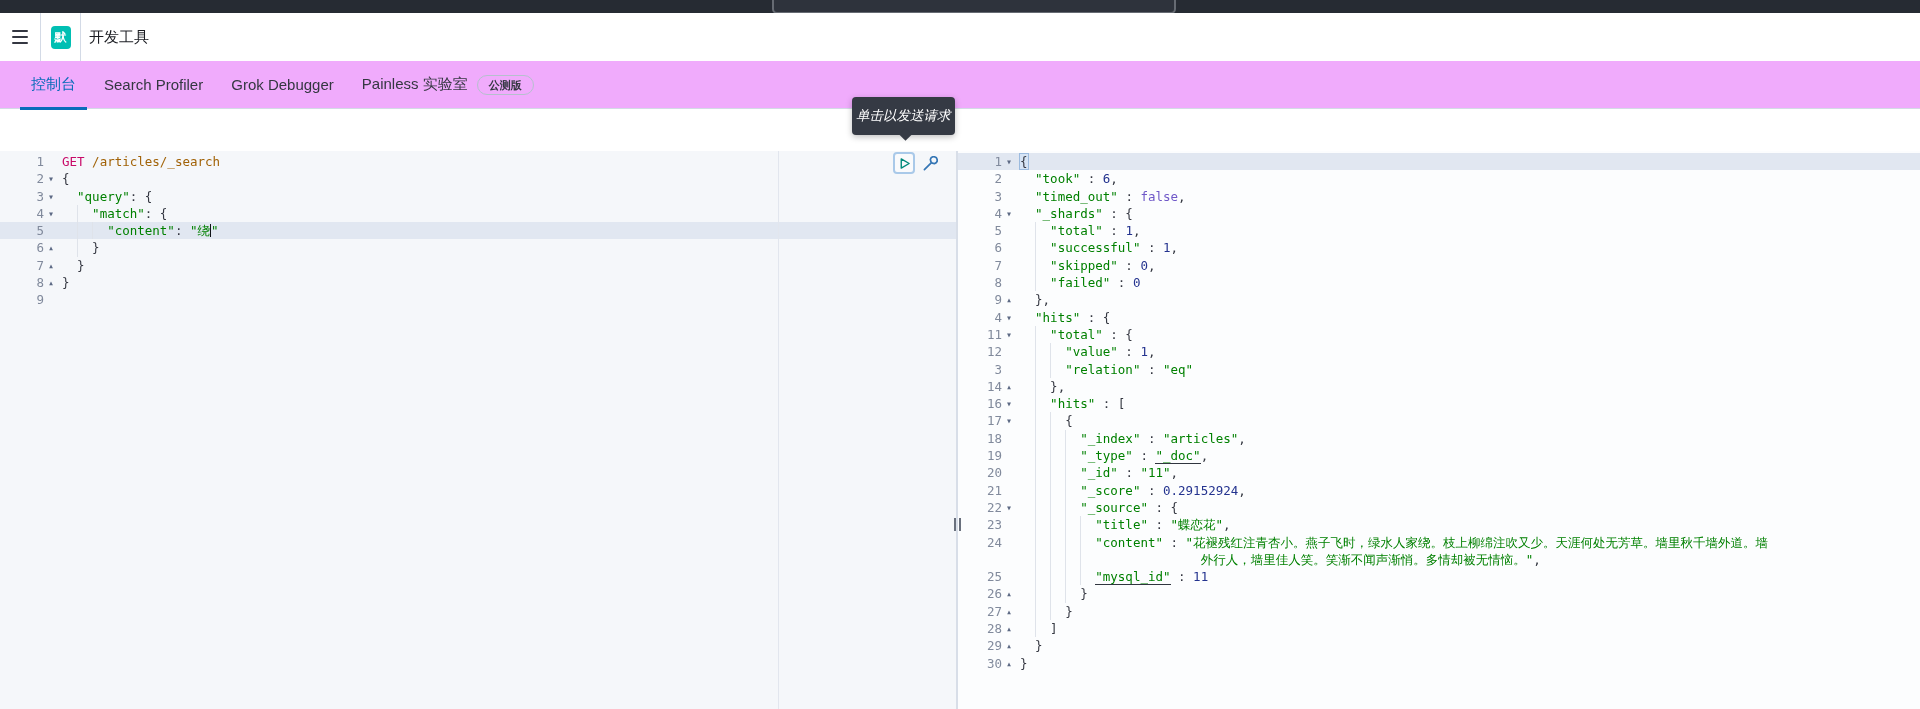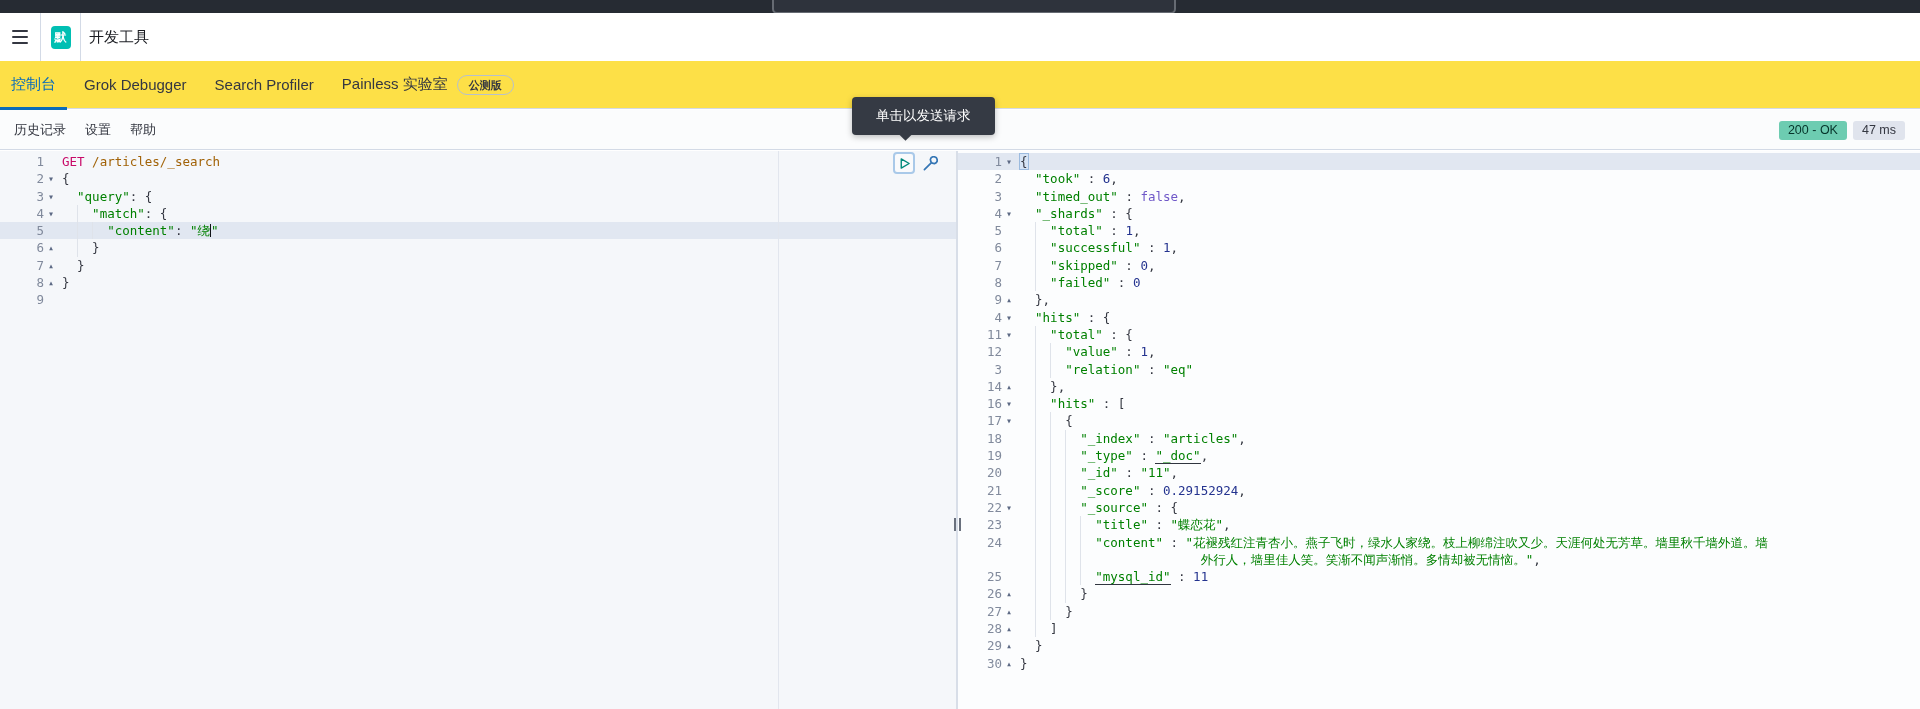--- a/index.html
+++ b/index.html
@@ -15,42 +15,42 @@
   .eui-header{position:absolute;left:0;top:13px;width:1920px;height:48px;background:#fff;
               border-bottom:1px solid #d3dae6;display:flex;align-items:center;}
   .hdr-btn{width:40px;height:48px;display:flex;align-items:center;justify-content:center;cursor:pointer;}
   .hdr-sep{width:1px;height:48px;background:#d3dae6;}
   .space-wrap{width:39px;height:48px;display:flex;align-items:center;justify-content:center;}
   .space-badge{width:20px;height:23px;border-radius:4px;background:#00bfb3;color:#fff;
                font-size:12px;font-weight:700;display:flex;align-items:center;justify-content:center;}
   .hdr-title{margin-left:8px;font-size:15px;font-weight:500;color:#1a1c21;}
 
   
-  .tabs-row{position:absolute;left:0;top:61px;width:1920px;height:48px;background:#fde047;
-            border-bottom:1px solid #d3dae6;display:flex;align-items:center;padding-left:0;box-sizing:border-box;}
+  .tabs-row{position:absolute;left:0;top:61px;width:1920px;height:48px;background:#f0abfc;
+            border-bottom:1px solid #d3dae6;display:flex;align-items:center;padding-left:20px;box-sizing:border-box;}
   .tab{position:relative;height:48px;display:flex;align-items:center;padding:0 11px;margin-right:6px;
        font-size:15px;color:#343741;cursor:pointer;white-space:nowrap;}
   .tab.active{color:#0a6cba;font-weight:500;}
   .tab.active::after{content:"";position:absolute;left:0;right:0;bottom:-1px;height:3px;background:#0a6cba;}
   .beta-badge{margin-left:9px;font-size:11px;font-weight:700;color:#343741;border:1px solid #b6c0ce;
               border-radius:12px;padding:2px 11px;line-height:14px;}
 
   
   .console-bar{position:absolute;left:0;top:110px;width:1920px;height:40px;background:#fbfcfd;
                border-bottom:1px solid #d3dae6;display:flex;align-items:center;box-sizing:border-box;}
   .console-menu{display:flex;gap:19px;padding-left:14px;}
   .console-link{font-size:13px;color:#343741;cursor:pointer;}
   .bar-badges{position:absolute;right:15px;top:0;height:40px;display:flex;align-items:center;gap:6px;}
   .badge{font-size:12.5px;border-radius:3px;padding:2.5px 9px;white-space:nowrap;}
   .badge-ok{background:#6dccb1;color:#06342a;}
   .badge-ms{background:#e0e4ed;color:#343741;}
 
   
   .tooltip{position:absolute;left:852px;top:97px;z-index:30;background:#353a44;color:#fff;
-           font-size:13.5px;padding:10px 24px;border-radius:4px;white-space:nowrap;box-shadow:0 2px 6px rgba(0,0,0,.25);}
+           font-size:13.5px;padding:10px 4px;border-radius:4px;white-space:nowrap;box-shadow:0 2px 6px rgba(0,0,0,.25);font-style:italic;}
   .tooltip .arrow{position:absolute;left:49px;bottom:-4px;width:9px;height:9px;background:#353a44;transform:rotate(45deg);}
 
   
   .main{position:absolute;left:0;top:151px;width:1920px;height:558px;}
   .pane-left{position:absolute;left:0;top:0;width:956px;height:558px;background:#f5f7fa;overflow:hidden;}
   .print-margin{position:absolute;left:778px;top:0;width:1px;height:558px;background:#e2e6ee;}
   .pane-divider{position:absolute;left:956px;top:0;width:2px;height:558px;background:#d8dee8;}
   .resize-handle{position:absolute;left:949px;top:362px;width:16px;height:22px;display:flex;gap:3px;
                  align-items:center;justify-content:center;cursor:col-resize;z-index:5;}
   .resize-handle i{display:block;width:2px;height:13px;background:#69707d;}
@@ -107,42 +107,31 @@
     </div>
     <div class="hdr-sep"></div>
     <div class="hdr-title">开发工具</div>
   </div>
 
   <div class="tabs-row" id="tabs-row">
       <div class="tab active">
         <span>控制台</span>
       </div>
       <div class="tab">
+        <span>Search Profiler</span>
+      </div>
+      <div class="tab">
         <span>Grok Debugger</span>
-      </div>
-      <div class="tab">
-        <span>Search Profiler</span>
       </div>
       <div class="tab">
         <span>Painless 实验室</span>
         <span class="beta-badge">公测版</span>
       </div>
     </div>
 
-  <div class="console-bar">
-    <div class="console-menu" id="console-menu">
-        <span class="console-link">历史记录</span>
-        <span class="console-link">设置</span>
-        <span class="console-link">帮助</span>
-      </div>
-    <div class="bar-badges">
-      <span class="badge badge-ok">200 - OK</span>
-      <span class="badge badge-ms">47 ms</span>
-    </div>
-  </div>
 
   <div class="tooltip">
     <span>单击以发送请求</span>
     <div class="arrow"></div>
   </div>
 
   <div class="main">
 
     <div class="pane-left">
       <div class="editor" id="req-editor">

